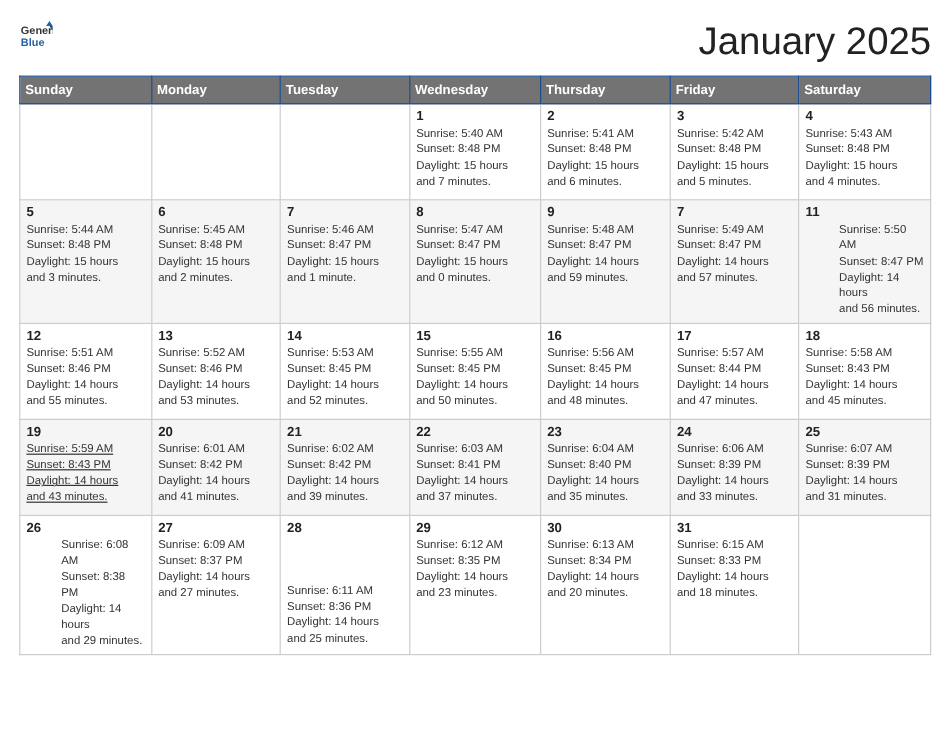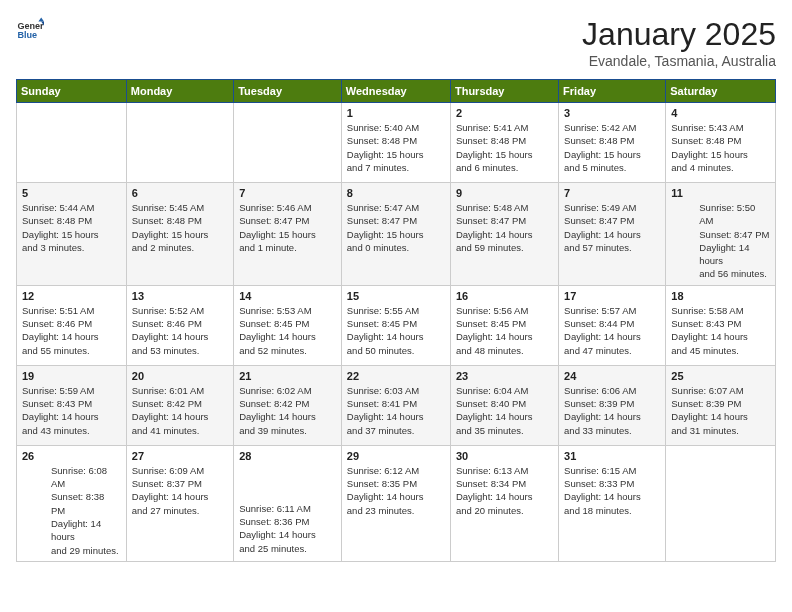--- a/index.html
+++ b/index.html
@@ -36,21 +36,21 @@
     .calendar-subtitle {
       font-size: 14px;
       color: #555;
     }
     .calendar-table {
       width: 100%;
       border-collapse: collapse;
       font-size: 10px;
     }
     .calendar-table th {
-      background-color: #4d7c0f;
+      background-color: #737373;
       color: #fff;
       padding: 5px 4px;
       text-align: left;
       font-size: 11px;
       font-weight: bold;
       border: 1px solid #1a4d8f;
     }
     .calendar-table td {
       border: 1px solid #ccc;
       vertical-align: top;
@@ -85,21 +85,20 @@
   <div class="logo">
     <svg class="logo-icon" viewBox="0 0 40 40" xmlns="http://www.w3.org/2000/svg">
       <text x="2" y="18" font-size="13" font-weight="bold" fill="#333" font-family="Arial">General</text>
       <text x="2" y="32" font-size="13" font-weight="bold" fill="#2563a8" font-family="Arial">Blue</text>
       <polygon points="32,8 40,8 36,2" fill="#2563a8"></polygon>
       <polygon points="36,8 40,14 40,8" fill="#1a4d8f"></polygon>
     </svg>
   </div>
   <div class="title-area">
     <div class="calendar-title">January 2025</div>
-    <div class="calendar-subtitle">Evandale, Tasmania, Australia</div>
   </div>
 </div>
 
 <table class="calendar-table">
   <thead>
     <tr>
     <th>Sunday</th>
         <th>Monday</th>
         <th>Tuesday</th>
         <th>Wednesday</th>
@@ -240,21 +239,21 @@
           <span class="day-number">18</span>
           <div class="cell-text" style="white-space: pre-line;">Sunrise: 5:58 AM
 Sunset: 8:43 PM
 Daylight: 14 hours
 and 45 minutes.</div>
         </td>
       </tr>
       <tr>
         <td>
           <span class="day-number">19</span>
-          <div class="cell-text" style="white-space: pre-line;">Sunrise: 5:59 AM
+          <div class="cell-text" style="white-space: pre-line; text-decoration: underline;">Sunrise: 5:59 AM
 Sunset: 8:43 PM
 Daylight: 14 hours
 and 43 minutes.</div>
         </td>
         <td>
           <span class="day-number">20</span>
           <div class="cell-text" style="white-space: pre-line;">Sunrise: 6:01 AM
 Sunset: 8:42 PM
 Daylight: 14 hours
 and 41 minutes.</div>

